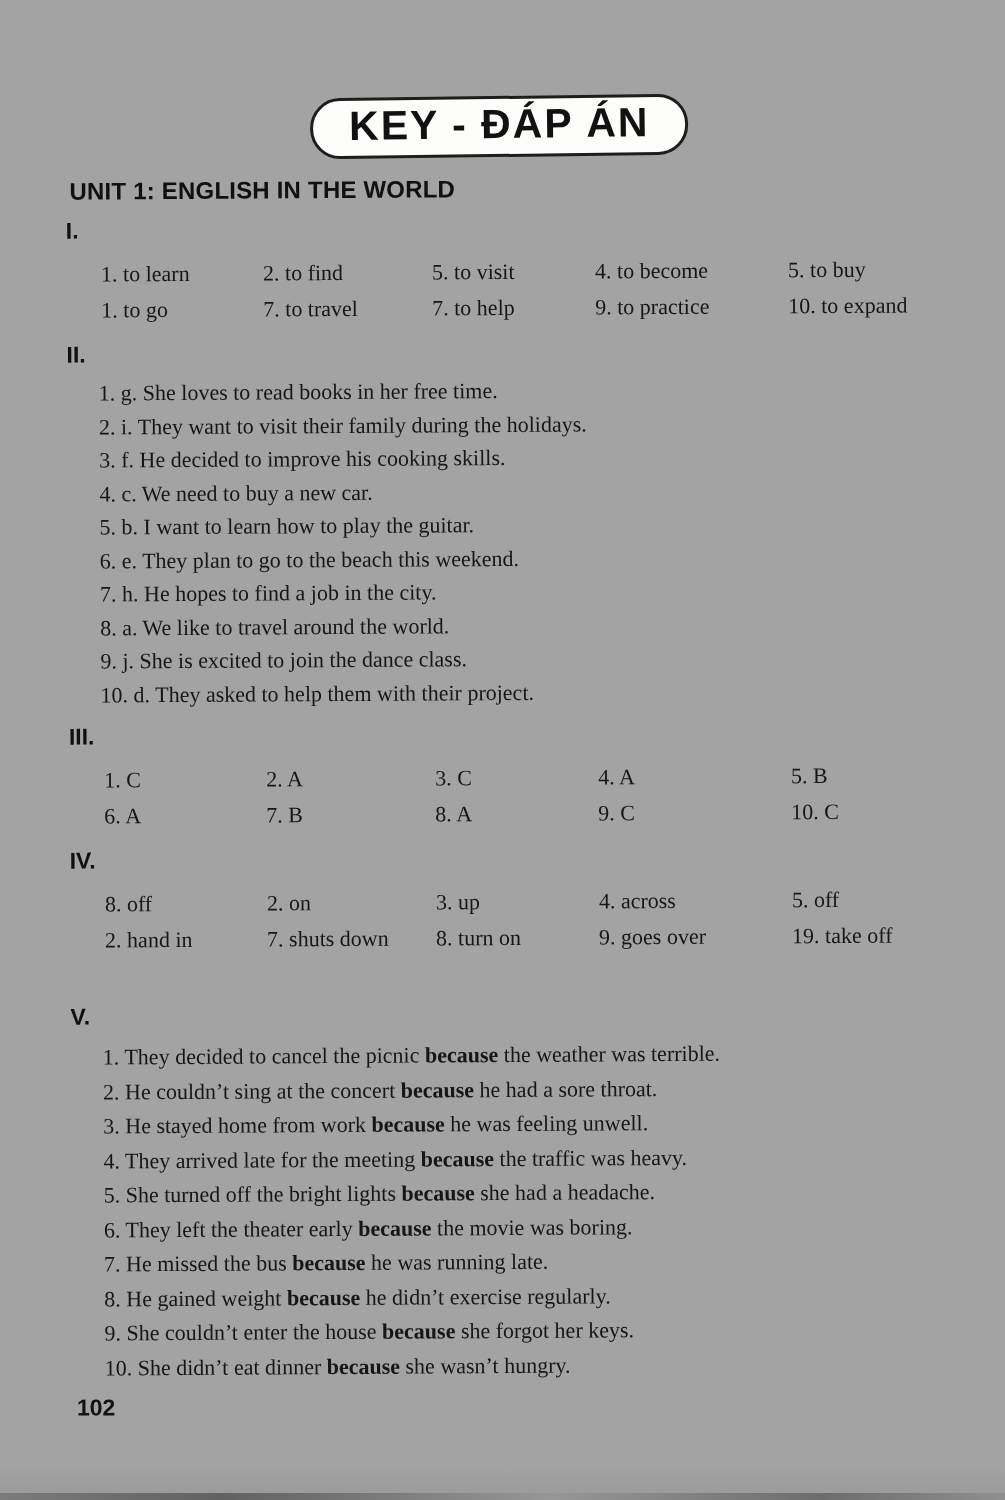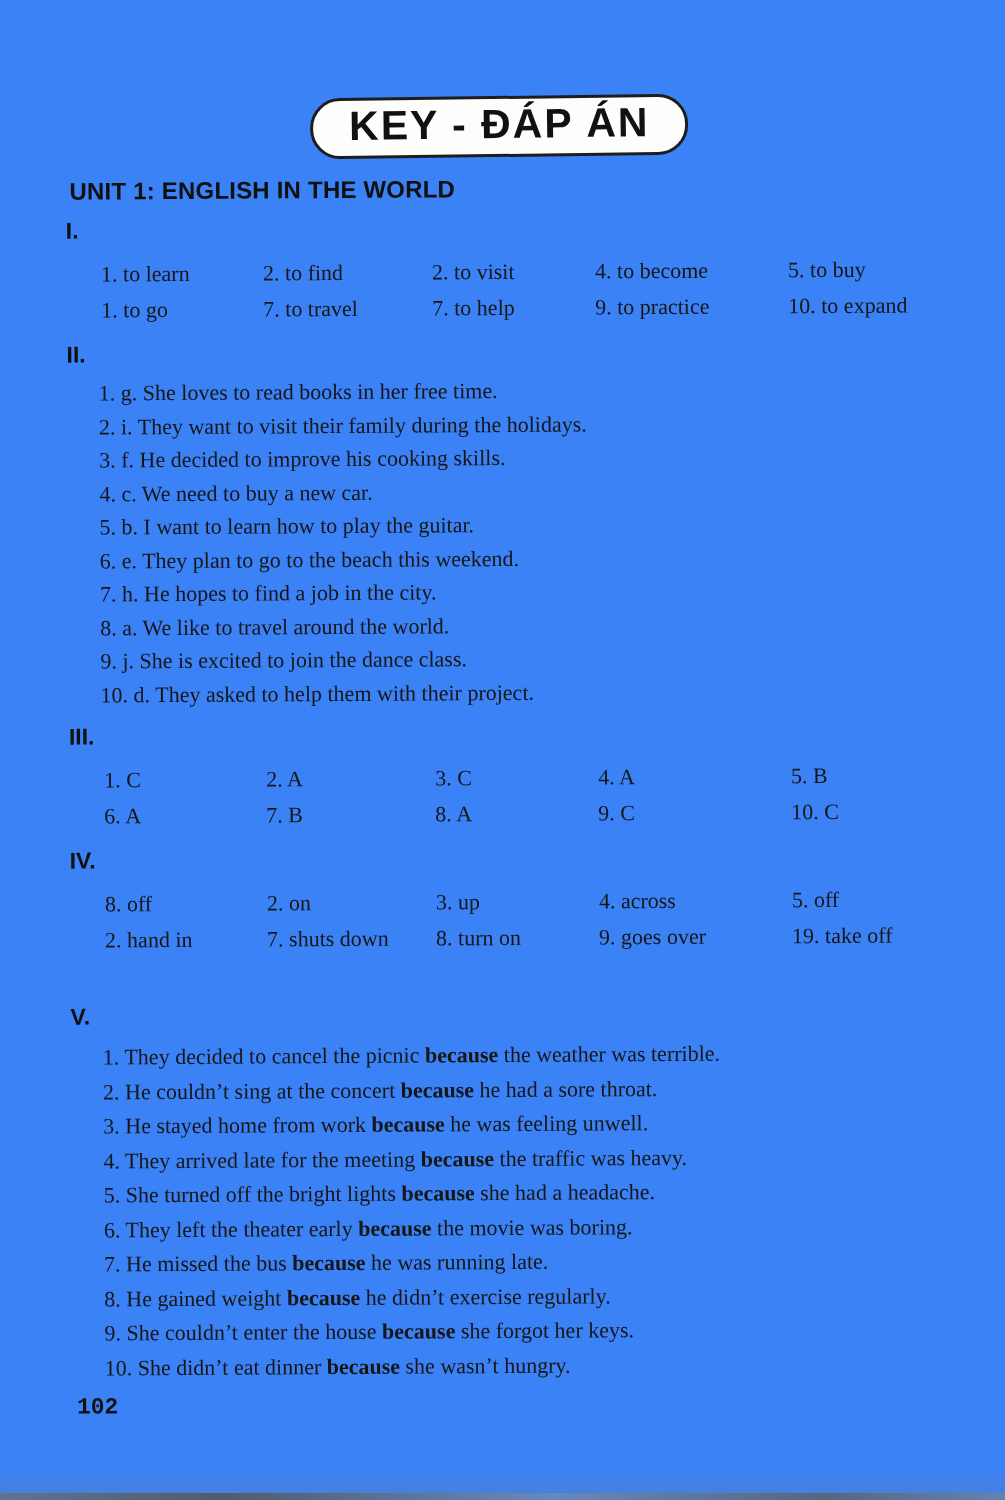--- a/index.html
+++ b/index.html
@@ -1,21 +1,21 @@
 <!DOCTYPE html>
 <html><head>
 <meta charset="utf-8">
 <style>
   html, body { margin: 0; padding: 0; background: #e9e9e9; }
   .sheet {
     position: relative;
     width: 1005px;
     height: 1500px;
     margin: 0 auto;
-    background: #3b82f6;
+    background: #a3a3a3;
     overflow: hidden;
     color: #161616;
     font-family: "Liberation Serif", serif;
   }
   .content {
     position: absolute;
     inset: 0;
     transform: rotate(-0.35deg);
     transform-origin: 50% 40%;
   }
@@ -78,21 +78,21 @@
     line-height: 33.5px;
   }
   .sent-list.v-list { line-height: 34.5px; margin-top: 10px; }
   .sent-list .line { white-space: nowrap; }
   .v-list .kw { font-weight: 700; }
 
   .page-number {
     position: absolute;
     left: 72px;
     top: 1392px;
-    font-family: Liberation Mono, monospace;
+    font-family: Liberation Sans, sans-serif;
     font-weight: 700;
     font-size: 23px;
     color: #121212;
   }
 
   
   .scan-edge-bottom {
     position: absolute;
     left: 0; right: 0; bottom: 0;
     height: 7px;
@@ -121,21 +121,21 @@
         <span class="title-text">KEY - ĐÁP ÁN</span>
       </div>
     </div>
 
     <div class="unit-heading">UNIT 1: ENGLISH IN THE WORLD</div>
 
     <div class="sec-label sl-1">I.</div>
     <div class="answer-grid">
       <span class="cell">1. to learn</span>
       <span class="cell">2. to find</span>
-      <span class="cell">2. to visit</span>
+      <span class="cell">5. to visit</span>
       <span class="cell">4. to become</span>
       <span class="cell">5. to buy</span>
       <span class="cell">1. to go</span>
       <span class="cell">7. to travel</span>
       <span class="cell">7. to help</span>
       <span class="cell">9. to practice</span>
       <span class="cell">10. to expand</span>
     </div>
 
     <div class="sec-label sl-2">II.</div>

